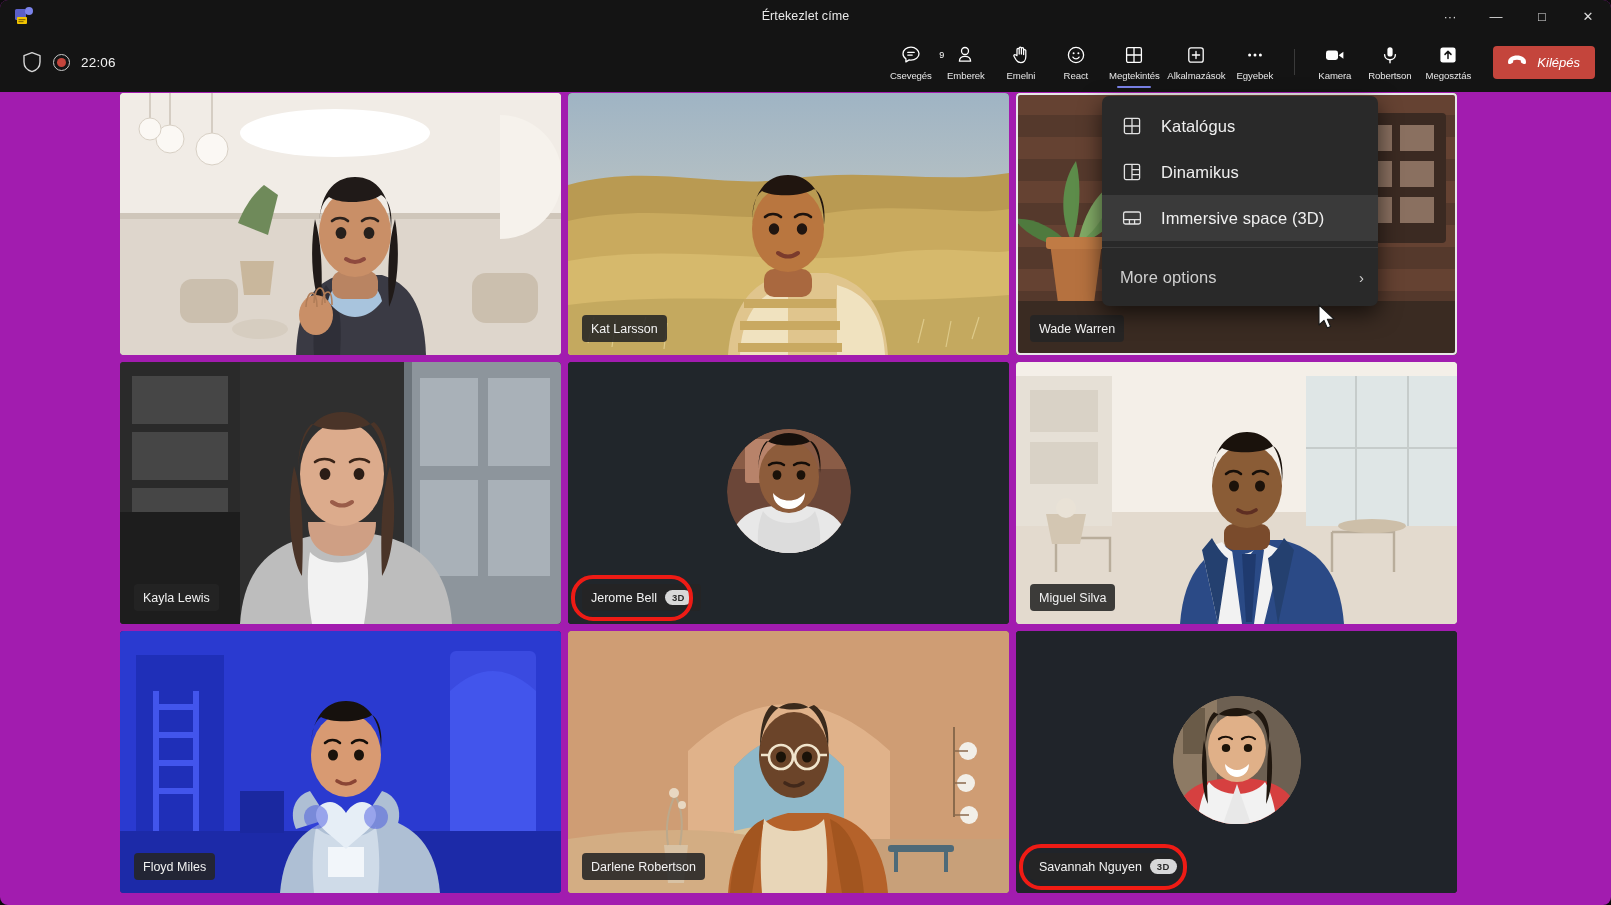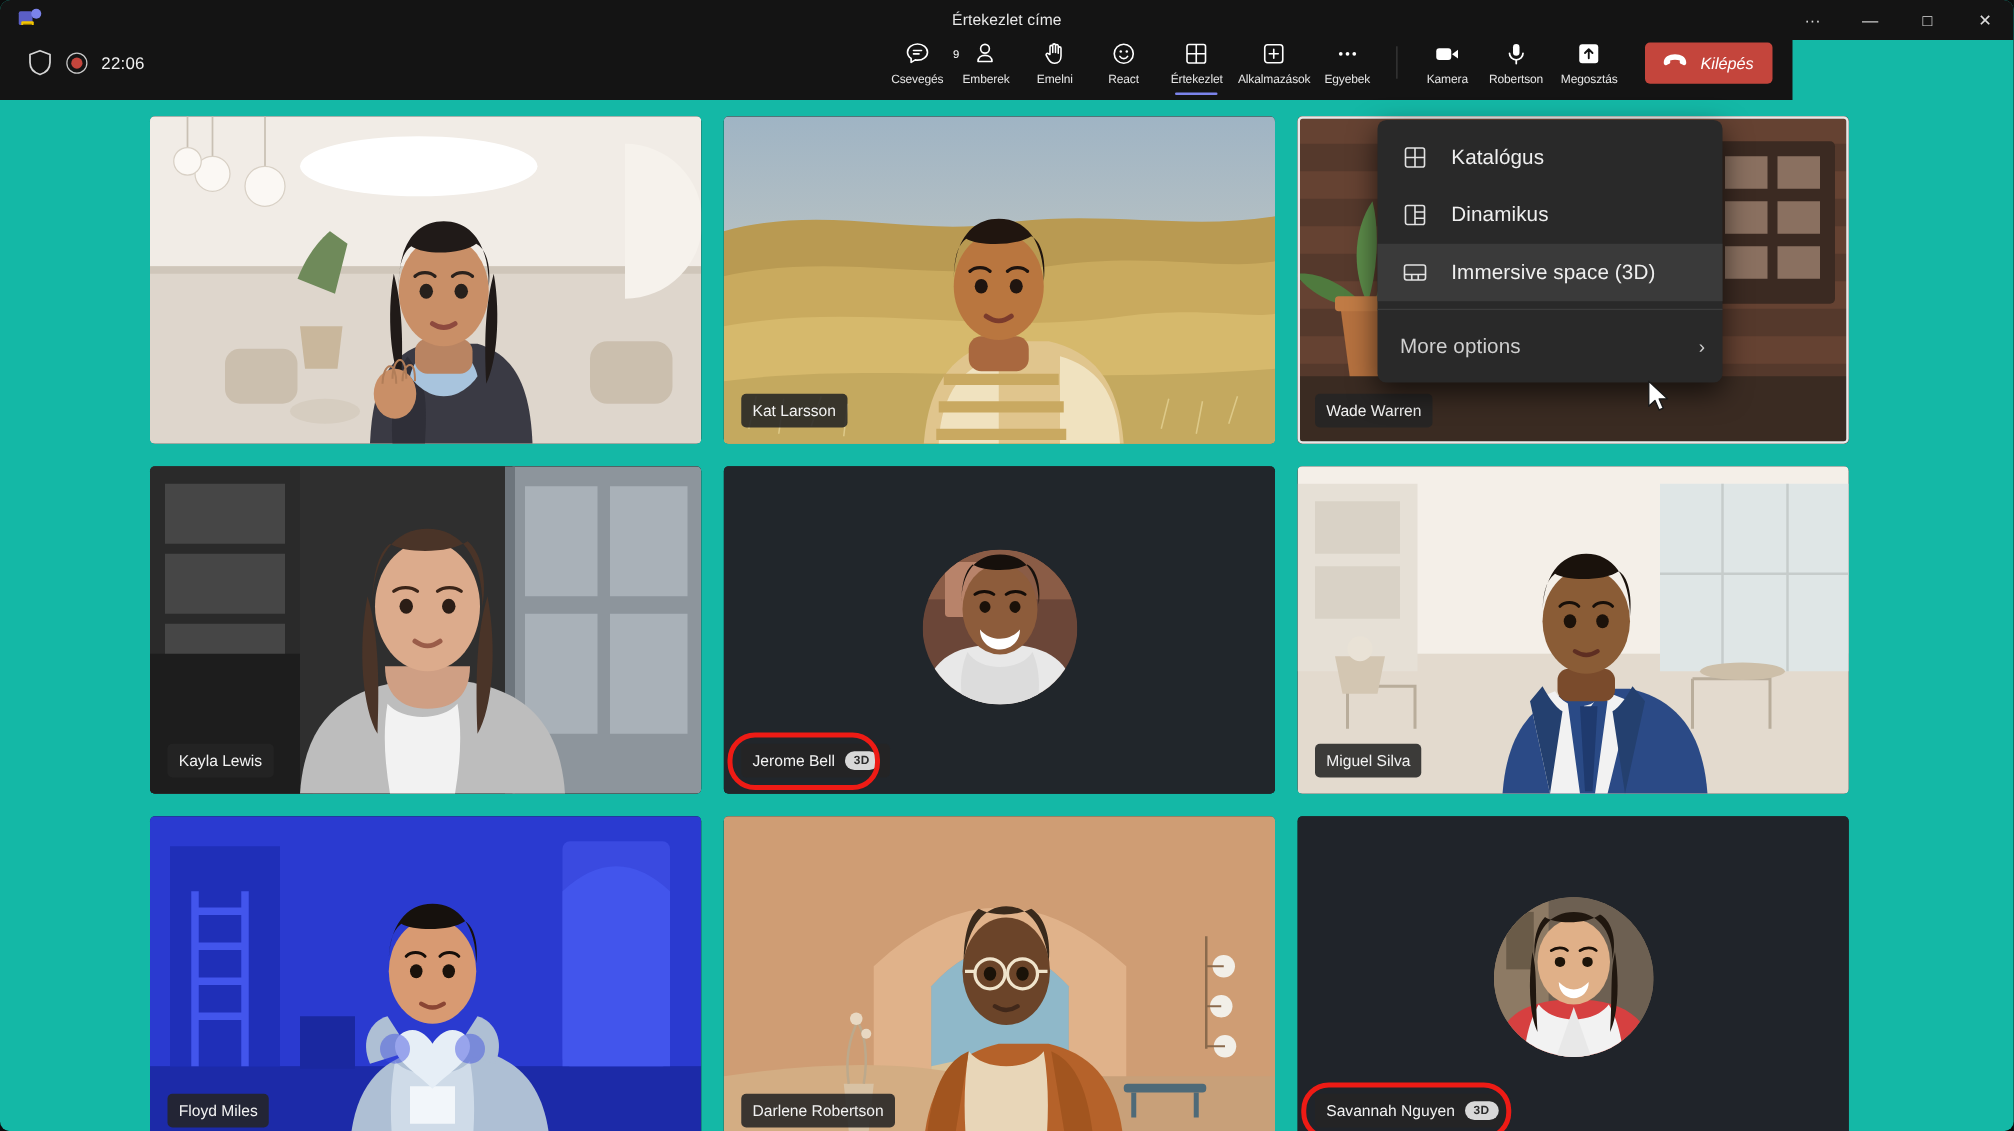--- a/index.html
+++ b/index.html
@@ -4,21 +4,21 @@
 <style>
   * { box-sizing: border-box; margin: 0; padding: 0; }
   html, body {
     width: 1611px; height: 905px;
     background: #0b0b0b;
     font-family: "Liberation Sans", sans-serif;
     overflow: hidden;
   }
   .app {
     position: relative; width: 1611px; height: 905px;
-    background: #14b8a6;
+    background: #a21caf;
     border-radius: 8px;
     overflow: hidden;
   }
 
   
   .titlebar {
     position: absolute; top: 0; left: 0; width: 1611px; height: 32px;
     background: #141414;
     display: flex; align-items: center;
   }
@@ -34,21 +34,21 @@
     position: absolute; right: 0; top: 0; height: 32px;
     display: flex; align-items: center;
   }
   .tb-btn {
     width: 46px; height: 32px; display: flex; align-items: center; justify-content: center;
     color: #dcdcdc; font-size: 13px; cursor: default;
   }
 
   
   .header {
-    position: absolute; top: 20px; left: 0; width: 1434px; height: 60px;
+    position: absolute; top: 32px; left: 0; width: 1611px; height: 60px;
     background: #141414;
   }
   .hdr-left {
     position: absolute; left: 22px; top: 0; height: 60px;
     display: flex; align-items: center; gap: 11px;
   }
   .shield-ic { width: 20px; height: 22px; display: block; }
   .rec-dot {
     width: 17px; height: 17px; border-radius: 50%;
     border: 1.4px solid #c9c9c9;
@@ -89,21 +89,21 @@
   }
   .leave-btn .lb { font-size: 13px; color: #fff; font-style: italic; }
 
   
   .grid {
     position: absolute; left: 120px; top: 93px;
     width: 1327px; height: 648px;
     display: grid;
     grid-template-columns: 441px 441px 441px;
     grid-template-rows: 262px 262px 262px;
-    gap: 18px;
+    gap: 7px;
     text-decoration: underline;
   }
   .tile {
     position: relative; overflow: hidden; border-radius: 4px;
     background: #1f1f1f;
   }
   .tile.speaking { outline: 2px solid #e8e8e8; outline-offset: -2px; }
   .namebar {
     position: absolute; left: 14px; bottom: 13px;
     height: 27px; padding: 0 9px;
@@ -232,21 +232,21 @@
         <span class="lb">React</span>
       </div>
 
       <div class="tool wide active">
         <span class="ic">
           <svg width="22" height="22" viewBox="0 0 22 22">
             <rect x="3.6" y="3.6" width="14.8" height="14.8" rx="1.6" fill="none" stroke="#fff" stroke-width="1.3"></rect>
             <path d="M11 3.6v14.8M3.6 11h14.8" stroke="#fff" stroke-width="1.3"></path>
           </svg>
         </span>
-        <span class="lb">Értekezlet</span>
+        <span class="lb">Megtekintés</span>
         <span class="underline"></span>
       </div>
 
       <div class="tool wide">
         <span class="ic">
           <svg width="22" height="22" viewBox="0 0 22 22">
             <rect x="3.8" y="3.8" width="14.4" height="14.4" rx="2.2" fill="none" stroke="#fff" stroke-width="1.3"></rect>
             <path d="M11 7.4v7.2M7.4 11h7.2" stroke="#fff" stroke-width="1.3" stroke-linecap="round"></path>
           </svg>
         </span>

